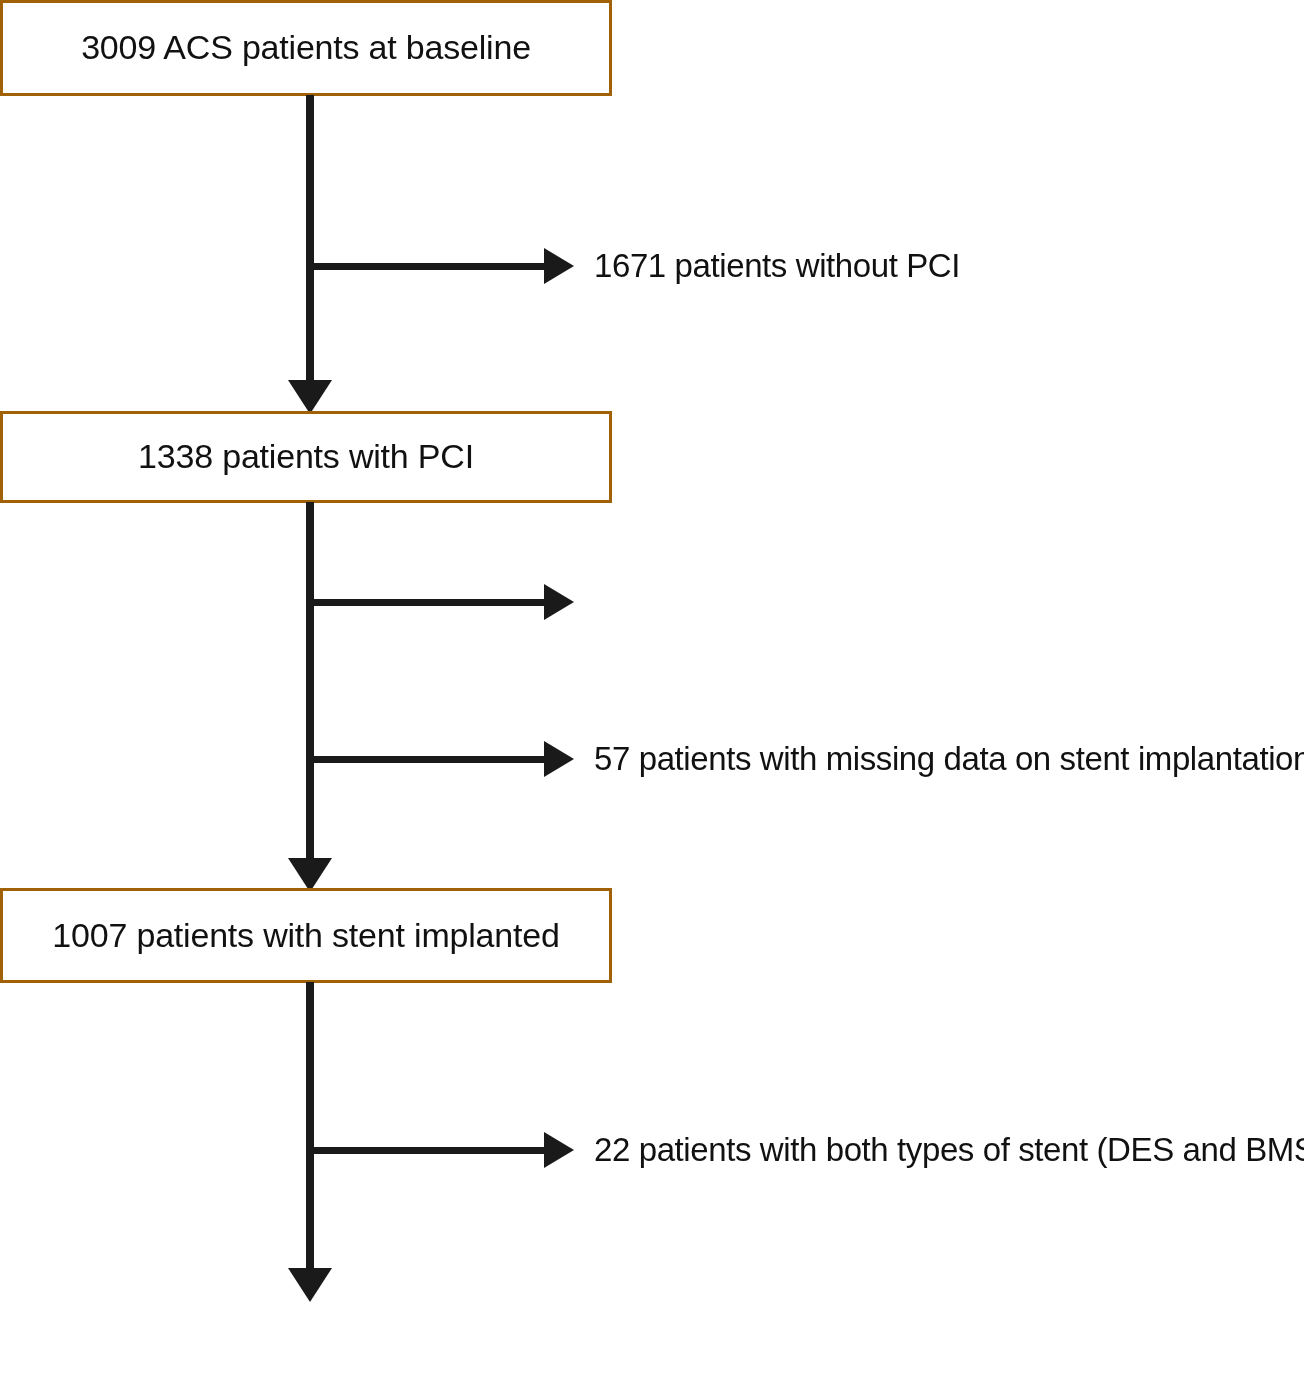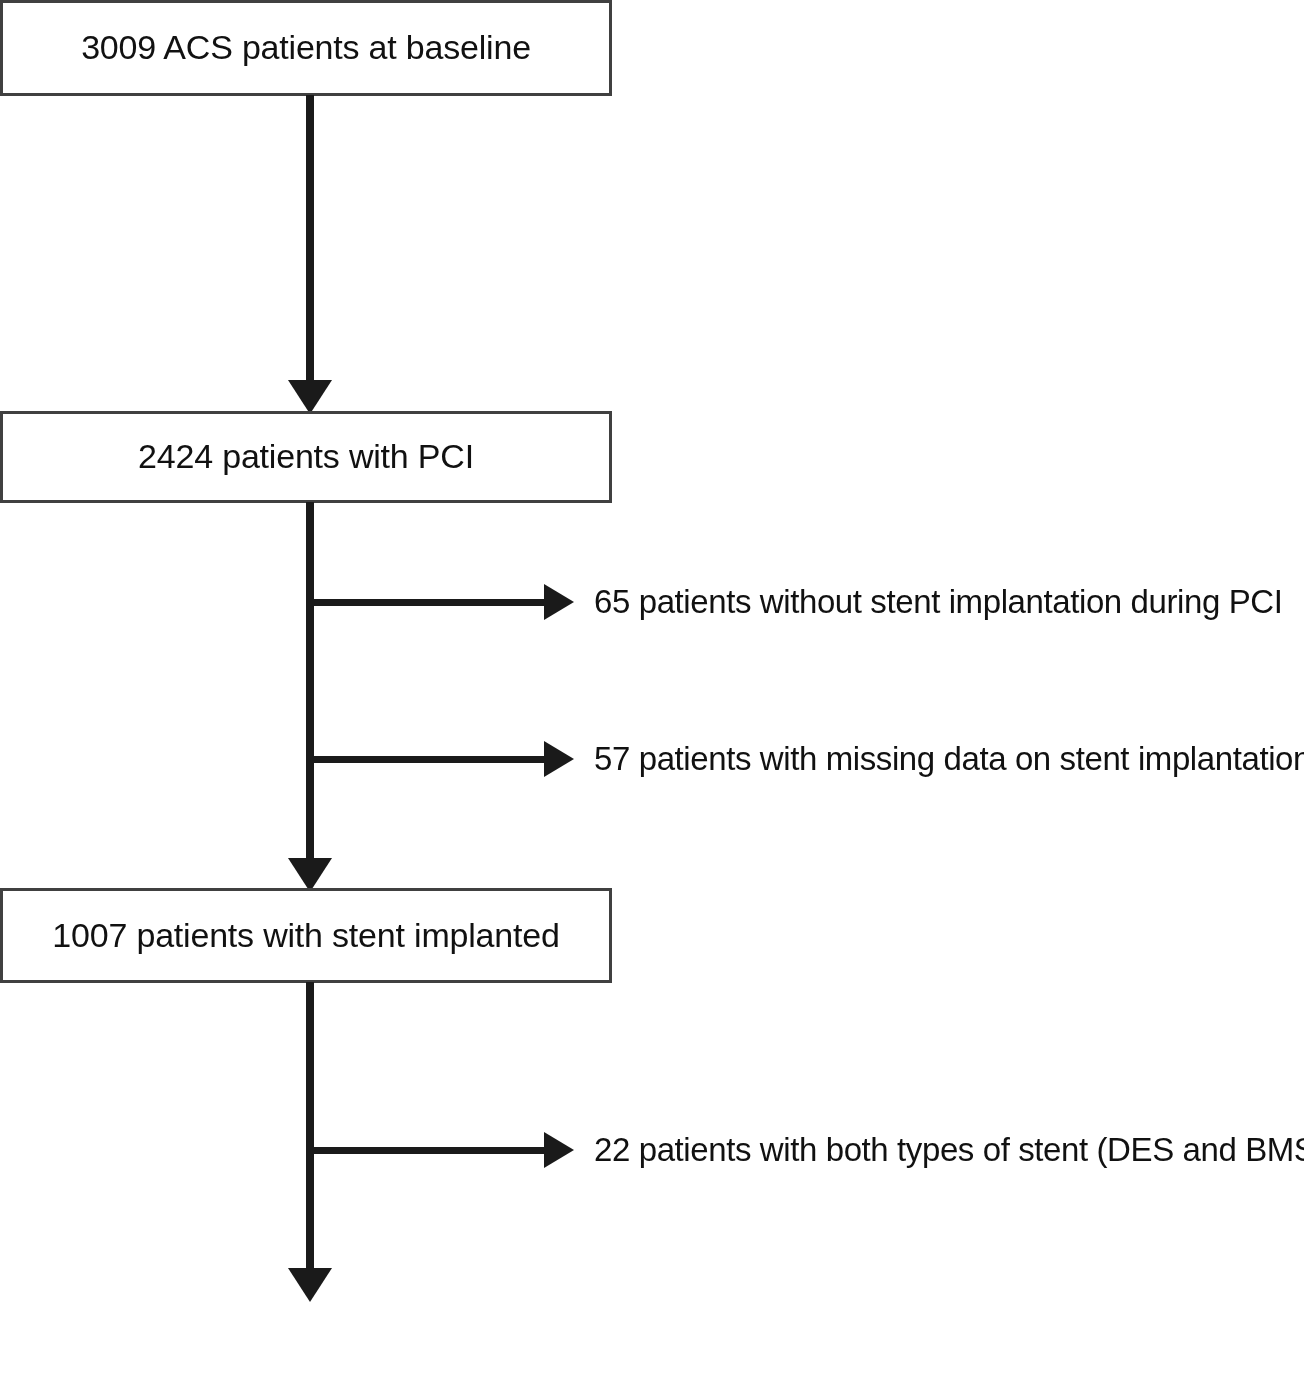--- a/index.html
+++ b/index.html
@@ -19,21 +19,21 @@
     width: 1304px;
     height: 1395px;
   }
 
   
   .node-box {
     position: absolute;
     left: 0;
     width: 612px;
     box-sizing: border-box;
-    border: 3px solid #404040;
+    border: 3px solid #a16207;
     background: #ffffff;
     display: flex;
     align-items: center;
     justify-content: center;
   }
   .node-box .node-label {
     font-size: 34px;
     line-height: 1.1;
     letter-spacing: -0.2px;
     white-space: nowrap;
@@ -111,33 +111,37 @@
 <body>
 
 <div id="flowchart">
 
   <div class="node-box" id="box-baseline">
     <span class="node-label">3009 ACS patients at baseline</span>
   </div>
 
   <div class="trunk" id="trunk-1"></div>
 
+  <div class="branch" id="branch-no-pci">
+    <div class="branch-line"></div>
+    <div class="branch-head"></div>
+    <span class="branch-label">1671 patients without PCI</span>
+  </div>
 
   <div class="arrow-down" id="arrowhead-down-1"></div>
 
   <div class="node-box" id="box-pci">
-    <span class="node-label">2424 patients with PCI</span>
+    <span class="node-label">1338 patients with PCI</span>
   </div>
 
   <div class="trunk" id="trunk-2"></div>
 
   <div class="branch" id="branch-no-stent">
     <div class="branch-line"></div>
     <div class="branch-head"></div>
-    <span class="branch-label">65 patients without stent implantation during PCI</span>
   </div>
 
   <div class="branch" id="branch-missing-data">
     <div class="branch-line"></div>
     <div class="branch-head"></div>
     <span class="branch-label">57 patients with missing data on stent implantation</span>
   </div>
 
   <div class="arrow-down" id="arrowhead-down-2"></div>
 

